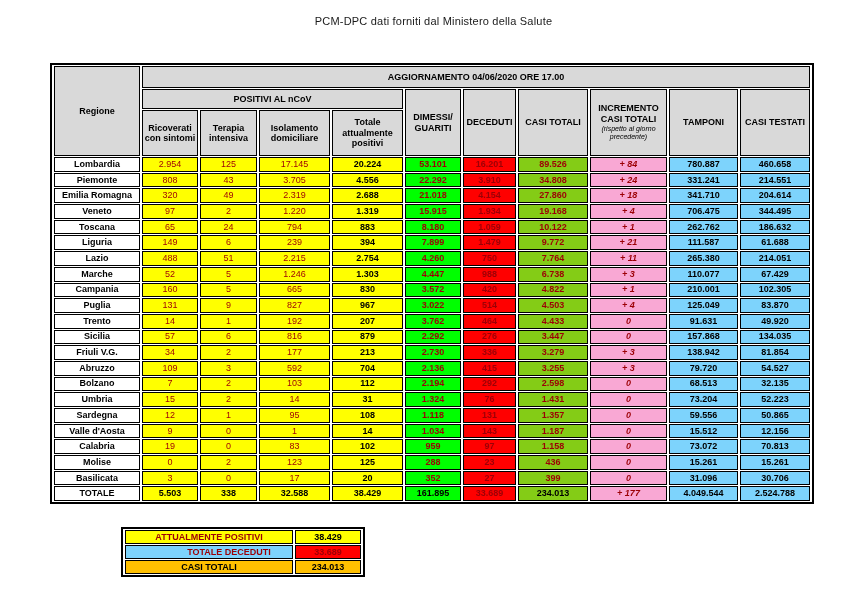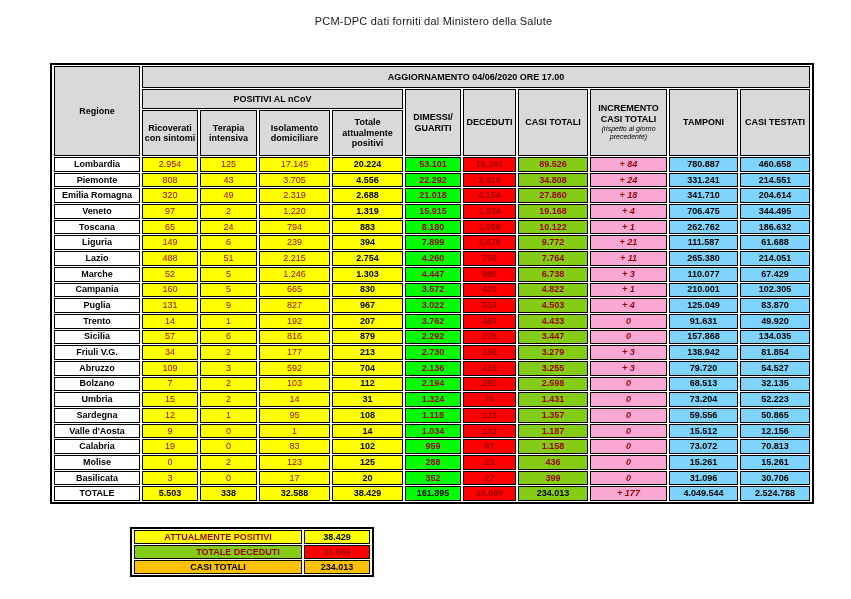--- a/index.html
+++ b/index.html
@@ -35,21 +35,21 @@
   td.positivi{background:#FFFF00;color:#000;font-weight:bold;}
   td.green{background:#00FF00;color:#9C0006;font-weight:bold;}
   td.red{background:#FF0000;color:#9C0006;font-weight:bold;}
   td.orange{background:#84cc16;color:#9C0006;font-weight:bold;}
   td.increment{background:#f9a8d4;color:#9C0006;font-weight:bold;font-style:italic;}
   td.gray{background:#7dd3fc;color:#000;font-weight:bold;}
   tr.total-row td{height:15px;}
   table.main td.tot{color:#000;font-weight:bold;text-align:center;}
   
   table.summary{
-    position:absolute;left:130px;top:527px;table-layout:fixed;
+    position:absolute;left:121px;top:527px;table-layout:fixed;
     border-collapse:separate;border-spacing:2px 1px;
     border:2px solid #000;background:#fff;
   }
   table.summary td{
     border:1px solid #000;text-align:center;vertical-align:middle;
     height:12px;font-size:9px;font-weight:bold;padding:0 2px;
   }
   td.sum-label{width:122px;}
   td.sum-value{width:60px;}
 </style>
@@ -386,21 +386,21 @@
     </tbody>
 </table>
 
 <table class="summary">
   <tbody id="summary-body">
       <tr>
         <td class="sum-label" style="background: rgb(255, 255, 0); color: rgb(156, 0, 6);">ATTUALMENTE POSITIVI</td>
         <td class="sum-value" style="background: rgb(255, 255, 0); color: rgb(0, 0, 0);">38.429</td>
       </tr>
       <tr>
-        <td class="sum-label" style="background: #84cc16; color: rgb(156, 0, 6); padding-left: 42px;">TOTALE DECEDUTI</td>
+        <td class="sum-label" style="background: #7dd3fc; color: rgb(156, 0, 6); padding-left: 42px;">TOTALE DECEDUTI</td>
         <td class="sum-value" style="background: rgb(255, 0, 0); color: rgb(156, 0, 6);">33.689</td>
       </tr>
       <tr>
         <td class="sum-label" style="background: rgb(255, 192, 0); color: rgb(0, 0, 0);">CASI TOTALI</td>
         <td class="sum-value" style="background: rgb(255, 192, 0); color: rgb(0, 0, 0);">234.013</td>
       </tr>
     </tbody>
 </table>
 
 </body></html>

